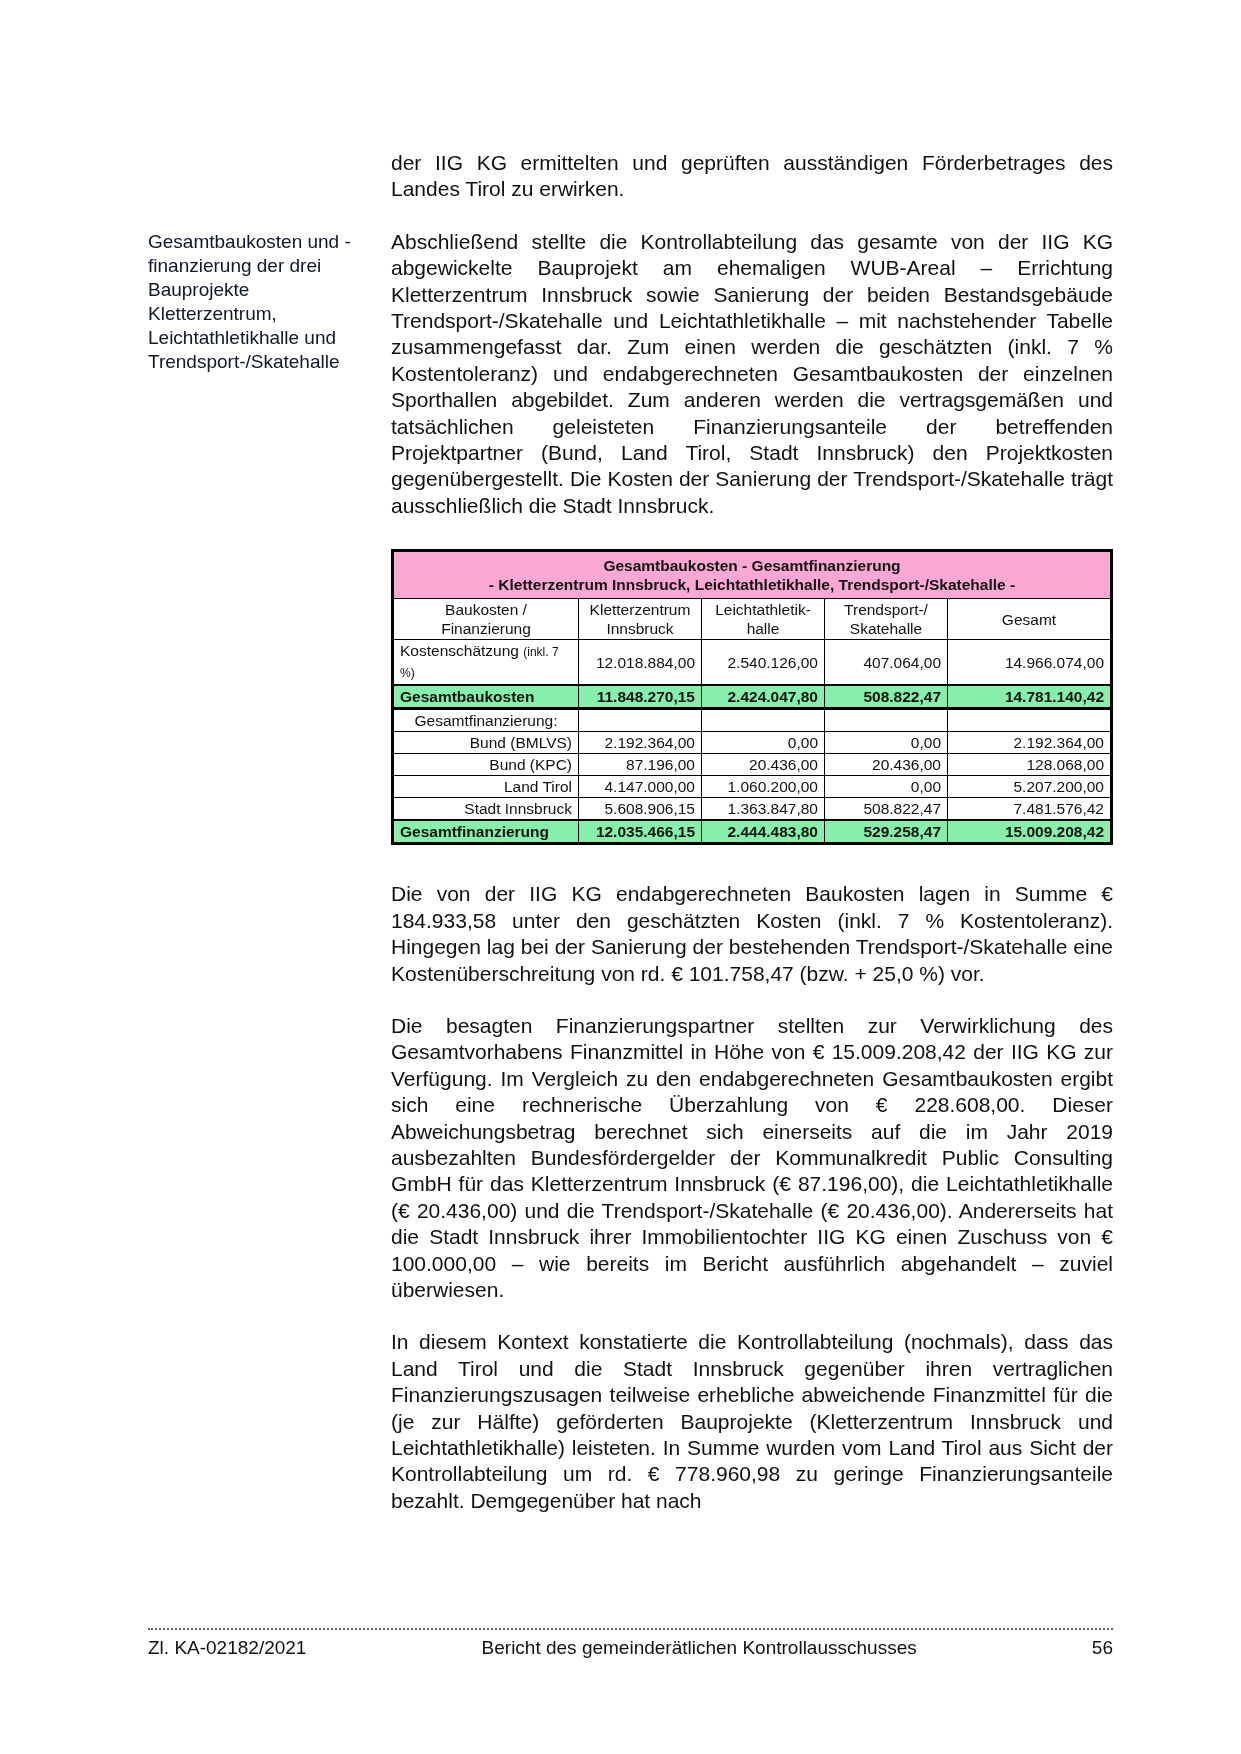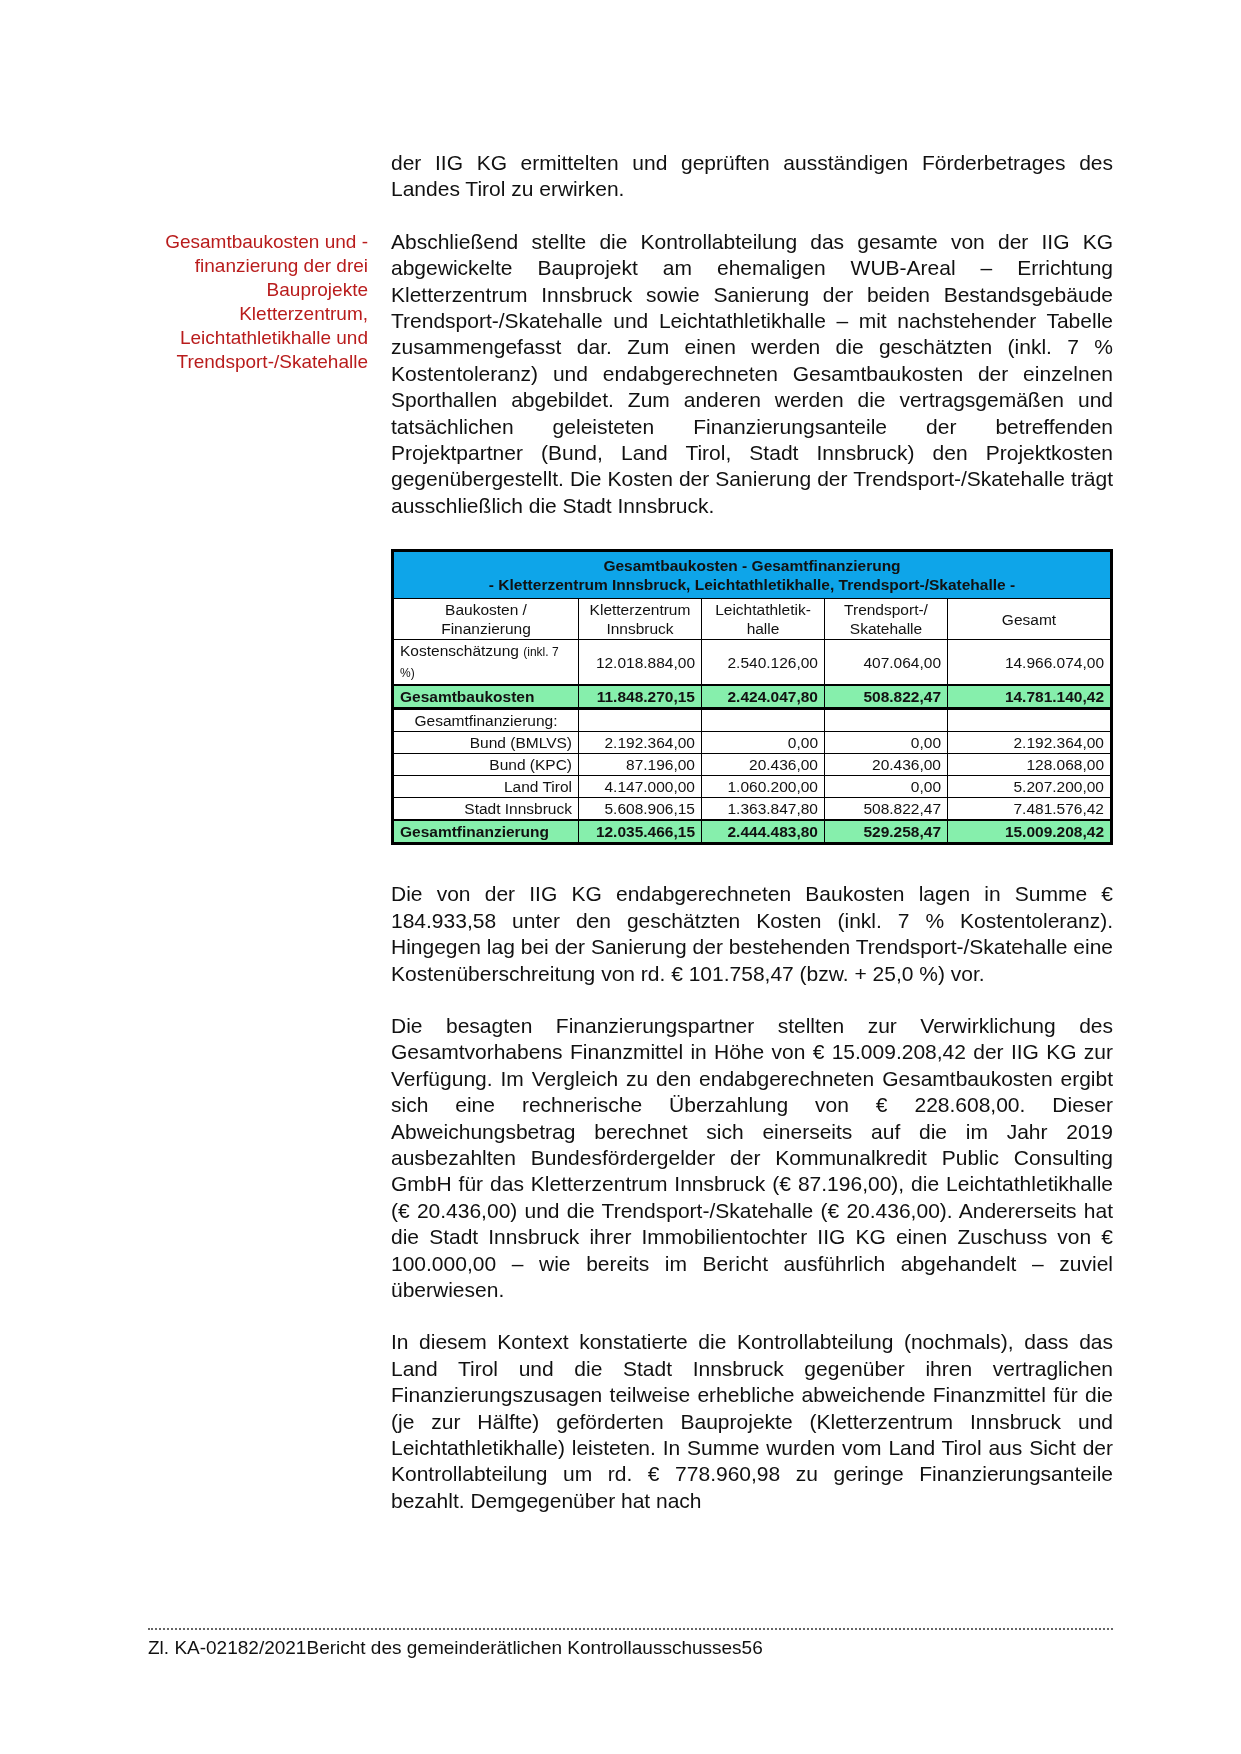--- a/index.html
+++ b/index.html
@@ -2,59 +2,59 @@
 <html><head>
 <meta charset="utf-8">
 <style>
   html, body { margin: 0; padding: 0; background: #ffffff; }
   body {
     width: 1241px; height: 1754px; position: relative; overflow: hidden;
     font-family: "Liberation Sans", sans-serif; color: #111;
   }
   .margin-note {
     position: absolute; left: 148px; top: 230px; width: 220px;
-    color: #b91c1c; font-size: 19px; line-height: 24px; text-align: right;
+    color: #0f172a; font-size: 19px; line-height: 24px;
   }
   .main {
     position: absolute; left: 391px; top: 150px; width: 722px;
     font-size: 21px; line-height: 26.4px;
   }
   .main p { margin: 0; text-align: justify; }
   .p-intro { margin-bottom: 26px !important; }
   .p-gap { margin-top: 26px !important; }
 
   .tbl-wrap { margin: 30px 0 36px 0; }
   table.fin {
     width: 722px; border-collapse: collapse; border: 3px solid #000;
     font-size: 15.5px; line-height: 19px;
   }
   table.fin td, table.fin th { border: 1px solid #000; padding: 1px 6px; }
   .title-cell {
-    background: #0ea5e9; text-align: center; font-weight: bold;
+    background: #f9a8d4; text-align: center; font-weight: bold;
     padding: 4px 6px !important; border-bottom: 1.5px solid #000 !important;
   }
   .hdr th { font-weight: normal; text-align: center; }
   .hdr th.label { text-align: center; }
   .num { text-align: right; white-space: nowrap; }
   .bold-row td { font-weight: bold; background: #86efac; }
   .bold-row.top td { border-top: 2px solid #000; }
   .bold-row.sep td { border-bottom: 3px solid #000; }
   .fin-block td { border-top: none; border-bottom: none; }
   .sub-label { text-align: right; }
   .small { font-size: 12px; }
   .fin-head td { padding-top: 10px; text-align: center; }
 
   .footer {
     position: absolute; left: 148px; top: 1628px; width: 965px;
   }
   .footer-rule {
     border-top: 2px dotted #666; height: 0; margin-bottom: 6px;
   }
   .footer-row {
-    display: flex; font-size: 19px; line-height: 24px;
+    display: flex; justify-content: space-between; font-size: 19px; line-height: 24px;
   }
 </style>
 </head>
 <body>
 
 <div class="margin-note">Gesamtbaukosten und -finanzierung der drei Bauprojekte Kletterzentrum, Leichtathletikhalle und Trendsport-/Skatehalle</div>
 
 <div class="main">
   <p class="p-intro">der IIG KG ermittelten und geprüften ausständigen Förderbetrages des Landes Tirol zu erwirken.</p>
   <p>Abschließend stellte die Kontrollabteilung das gesamte von der IIG KG abgewickelte Bauprojekt am ehemaligen WUB-Areal – Errichtung Kletterzentrum Innsbruck sowie Sanierung der beiden Bestandsgebäude Trendsport-/Skatehalle und Leichtathletikhalle – mit nachstehender Tabelle zusammengefasst dar. Zum einen werden die geschätzten (inkl. 7 % Kostentoleranz) und endabgerechneten Gesamtbaukosten der einzelnen Sporthallen abgebildet. Zum anderen werden die vertragsgemäßen und tatsächlichen geleisteten Finanzierungsanteile der betreffenden Projektpartner (Bund, Land Tirol, Stadt Innsbruck) den Projektkosten gegenübergestellt. Die Kosten der Sanierung der Trendsport-/Skatehalle trägt ausschließlich die Stadt Innsbruck.</p>

